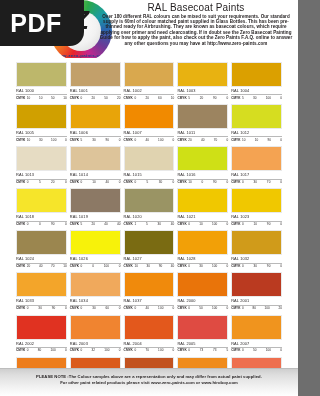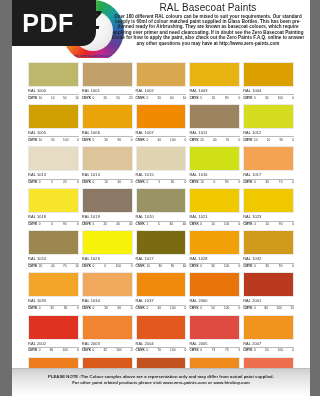--- a/index.html
+++ b/index.html
@@ -7,21 +7,20 @@
   body{
     font-family:"Liberation Sans", sans-serif;
     -webkit-font-smoothing:antialiased;
   }
   #page{
     position:relative;
     width:298px;
     height:396px;
     overflow:hidden;
     background:#ffffff;
-    margin-left:12px;
   }
 
   
   #header{
     position:relative;
     height:58px;
     background:#ffffff;
     overflow:hidden;
   }
   #header-inner{

